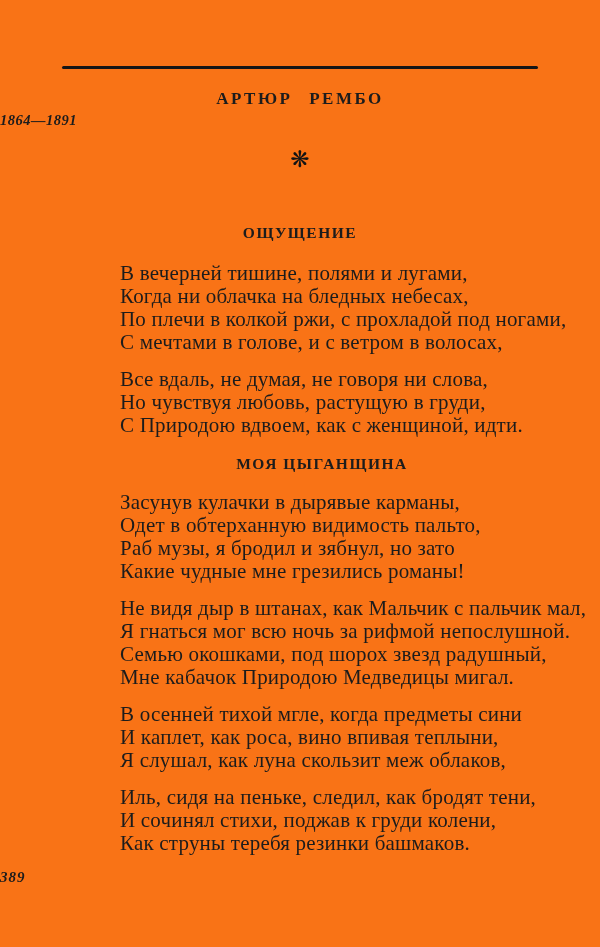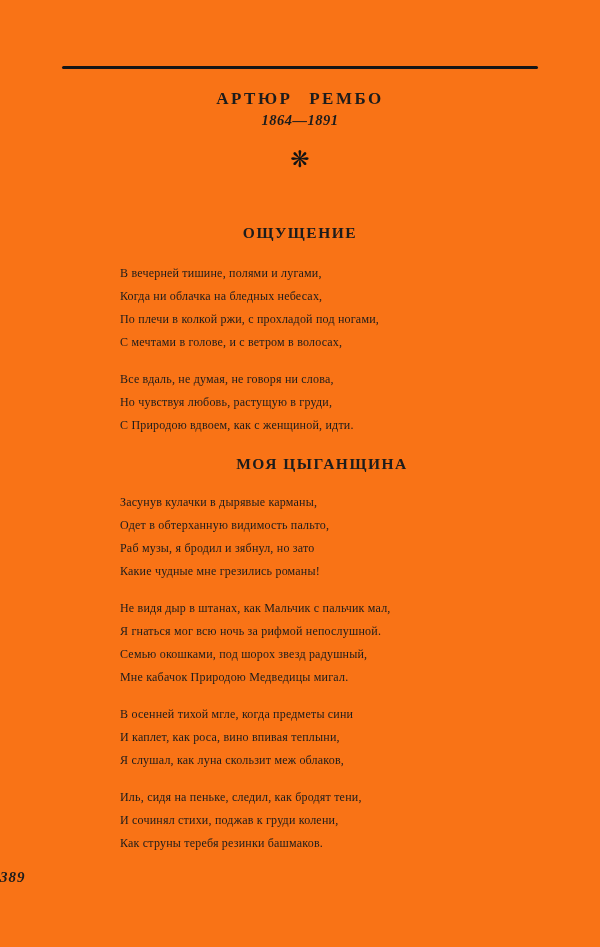--- a/index.html
+++ b/index.html
@@ -28,21 +28,21 @@
   }
   .author {
     text-align: center;
     font-size: 17px;
     font-weight: bold;
     letter-spacing: 2.5px;
     word-spacing: 10px;
     line-height: 19px;
   }
   .years {
-    text-align: center;
+    text-align: left;
     font-size: 14.5px;
     font-weight: bold;
     font-style: italic;
     margin-top: 4px;
     line-height: 17px;
     letter-spacing: 0.5px;
   }
   .ornament {
     text-align: center;
     font-size: 23px;
@@ -65,21 +65,21 @@
   }
   .poem-title.second {
     margin-top: 18px;
     margin-bottom: 18px;
     padding-left: 44px;
   }
   .stanza {
     margin: 0 0 14px 120px;
   }
   .line {
-    font-size: 12px;
+    font-size: 21px;
     line-height: 23px;
     white-space: nowrap;
     letter-spacing: 0.2px;
   }
   .page-number {
     text-align: left;
     font-size: 15px;
     font-weight: bold;
     font-style: italic;
     margin-top: 8px;

